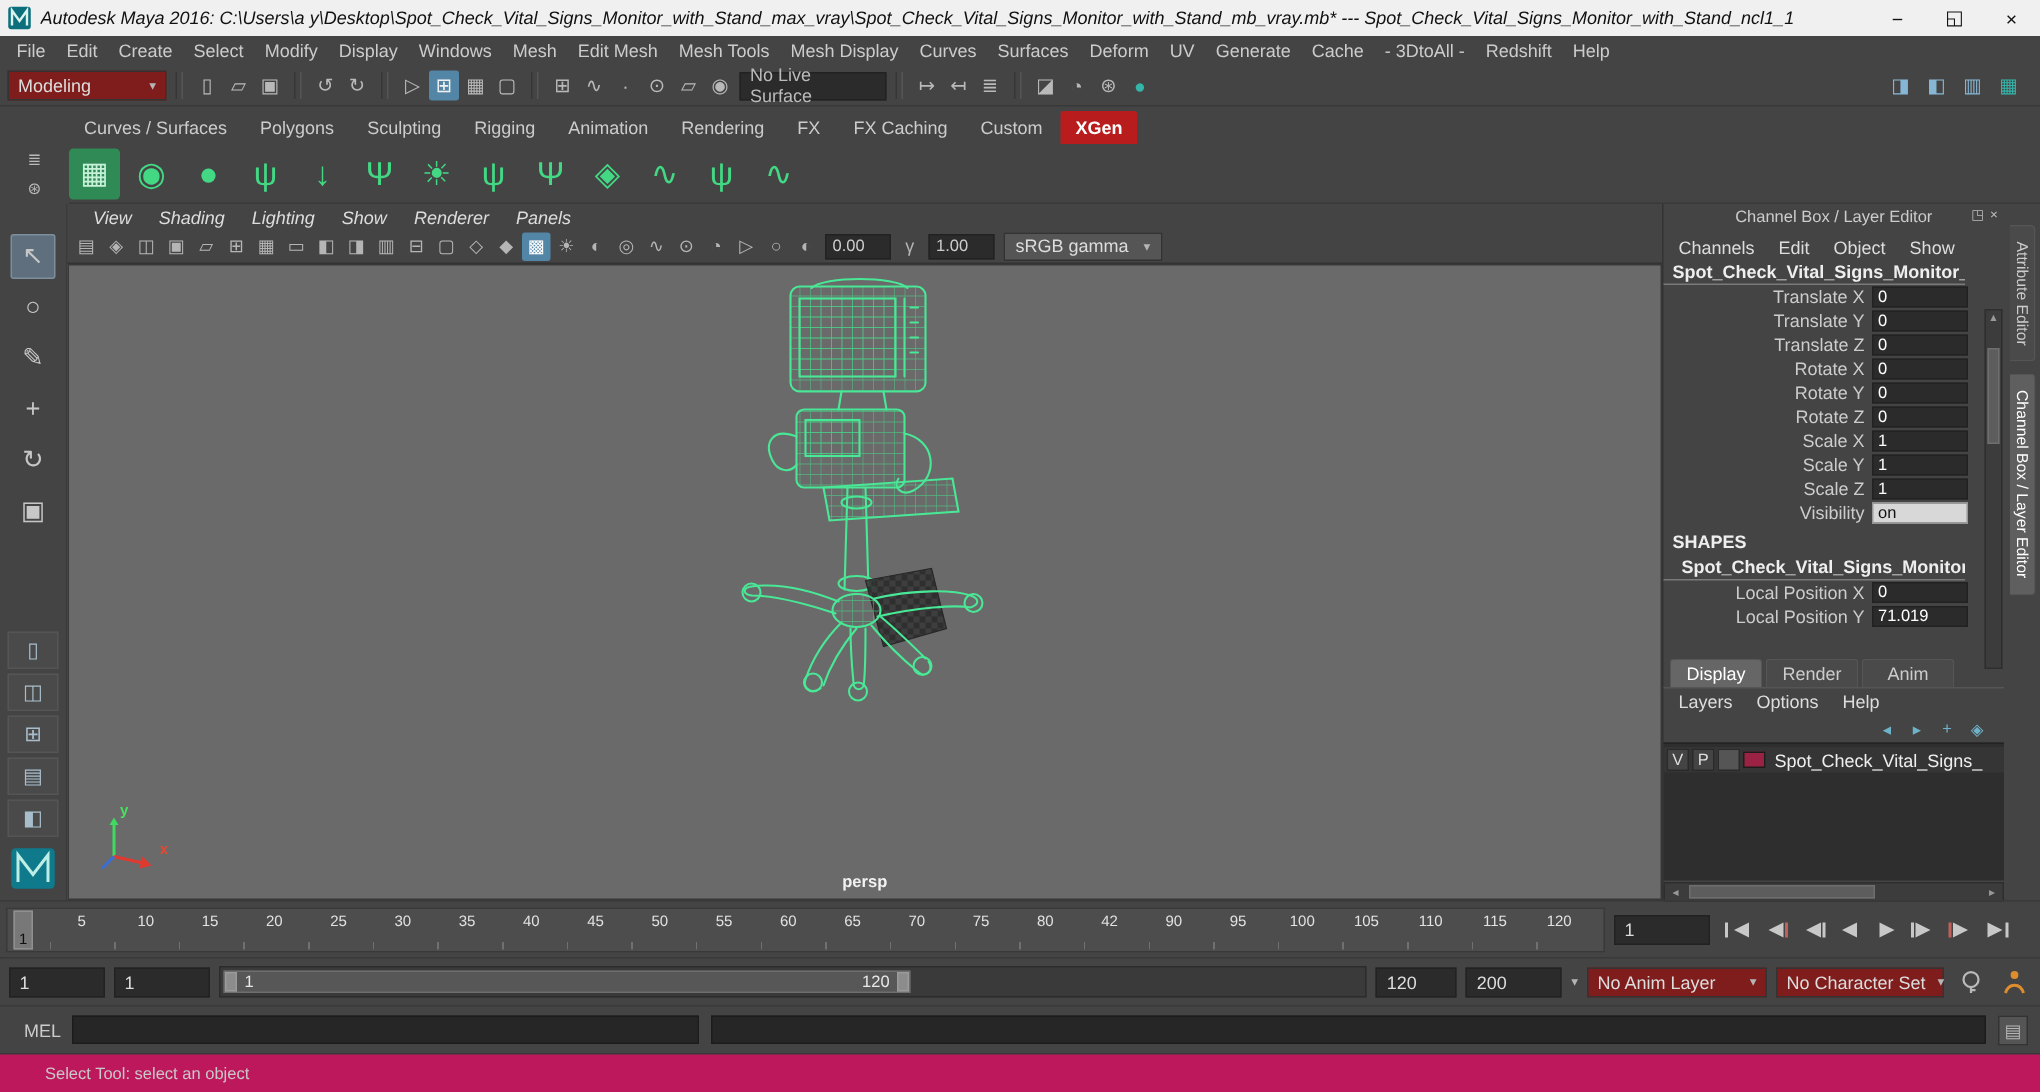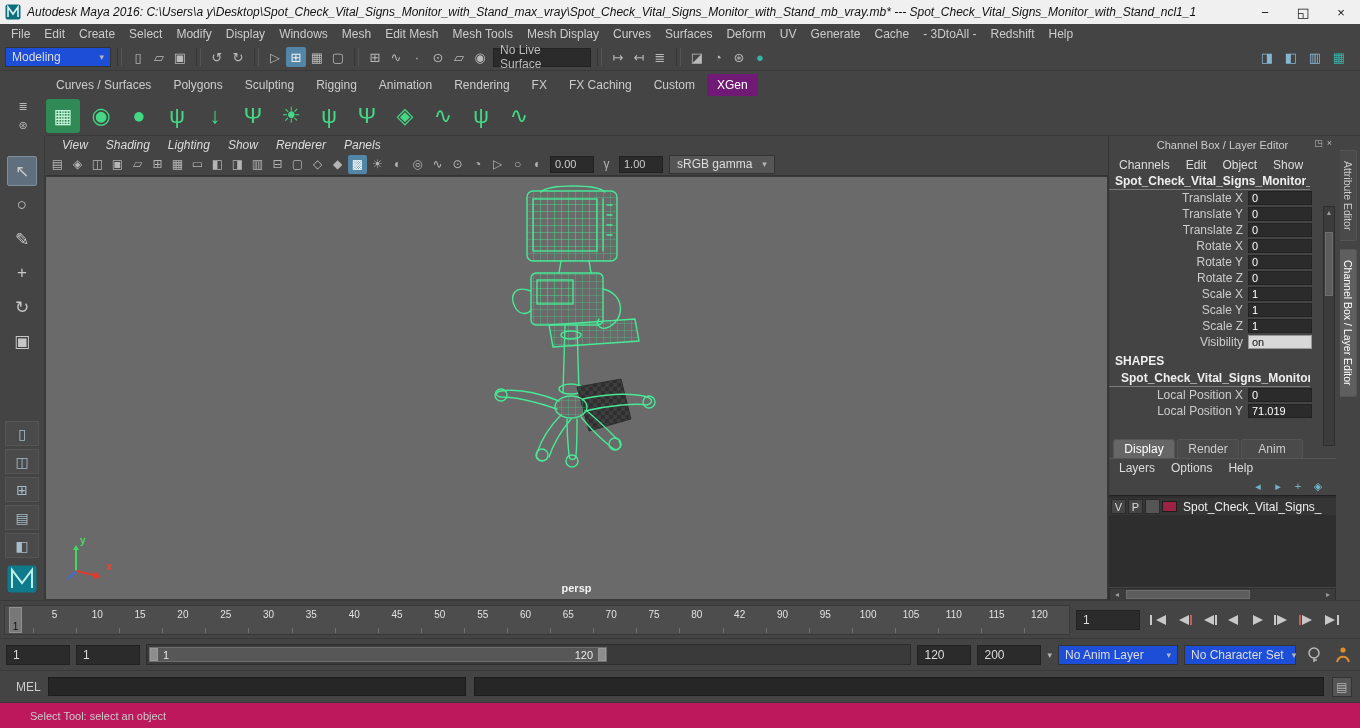--- a/index.html
+++ b/index.html
@@ -12,36 +12,36 @@
   .win-btns{display:flex;height:100%;}
   .win-btn{width:38px;height:100%;display:flex;align-items:center;justify-content:center;font-size:13px;color:#111;}
 
   
   #menubar{position:absolute;top:24px;left:0;width:100%;height:20px;display:flex;align-items:center;padding-left:4px;background:#444;}
   .menu-item{padding:0 7px;font-size:12px;color:#ccc;white-space:nowrap;}
 
   
   #statusline{position:absolute;top:44px;left:0;width:100%;height:27px;background:#444;border-bottom:1px solid #393939;display:flex;align-items:center;padding:0 5px;gap:3px;}
   .sep{width:5px;height:18px;border-left:1px solid #363636;border-right:1px solid #555;margin:0 3px;}
-  .dropdown{height:20px;background:#1d4ed8;border:1px solid #333;display:flex;align-items:center;gap:8px;padding:0 6px;font-size:12px;color:#ddd;white-space:nowrap;}
+  .dropdown{height:20px;background:#7f1d1d;border:1px solid #333;display:flex;align-items:center;gap:8px;padding:0 6px;font-size:12px;color:#ddd;white-space:nowrap;}
   .dropdown.mode{width:106px;justify-content:space-between;}
   .dd-arrow{font-size:9px;color:#b5b5b5;}
   .igroup{display:flex;gap:1px;}
   .sicon{width:20px;height:20px;display:flex;align-items:center;justify-content:center;font-size:13px;color:#b9b9b9;}
   .sicon.active{background:#5285a6;color:#f0f0f0;border-radius:2px;}
   .sicon.teal{color:#35b5a9;}
   .sicon.blue{color:#87b6d4;}
   .field{height:19px;background:#2b2b2b;border:1px solid #222;color:#bbb;font-size:12px;display:flex;align-items:center;padding:0 6px;}
   #live-surface{width:98px;}
   .status-right{margin-left:auto;display:flex;gap:4px;padding-right:6px;}
 
   
   #shelf-tabs{position:absolute;top:71px;left:46px;right:0;height:25px;display:flex;align-items:flex-end;gap:2px;overflow:hidden;}
   .shelf-tab{padding:4px 10px;font-size:12px;color:#ccc;white-space:nowrap;}
-  .shelf-tab.active{background:#701a75;color:#fff;border-radius:2px 2px 0 0;}
+  .shelf-tab.active{background:#b91c1c;color:#fff;border-radius:2px 2px 0 0;font-weight:bold;}
   #shelf-left{position:absolute;top:96px;left:0;width:46px;height:40px;display:flex;flex-direction:column;align-items:center;justify-content:center;gap:1px;}
   #shelf-left .sicon{width:18px;height:18px;font-size:11px;}
   #shelf-row{position:absolute;top:96px;left:46px;right:0;height:40px;display:flex;align-items:center;gap:4px;border-bottom:1px solid #393939;overflow:hidden;}
   .shelf-icon{width:34px;height:34px;display:flex;align-items:center;justify-content:center;font-size:22px;color:#43d984;}
   .shelf-icon:first-child{background:#2f8a55;color:#c5f2d8;border-radius:3px;font-size:20px;}
 
   
   #main{position:absolute;top:136px;left:0;width:100%;height:464px;}
   #toolbox{position:absolute;left:0;top:0;width:45px;height:100%;display:flex;flex-direction:column;align-items:center;padding-top:20px;border-right:1px solid #3a3a3a;}
   .tbx-tools{display:flex;flex-direction:column;gap:4px;align-items:center;}

